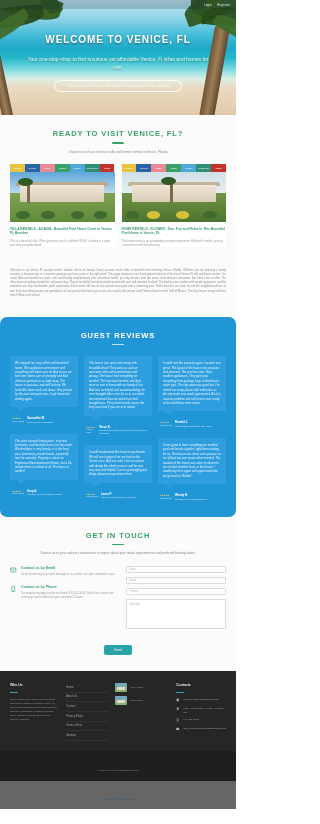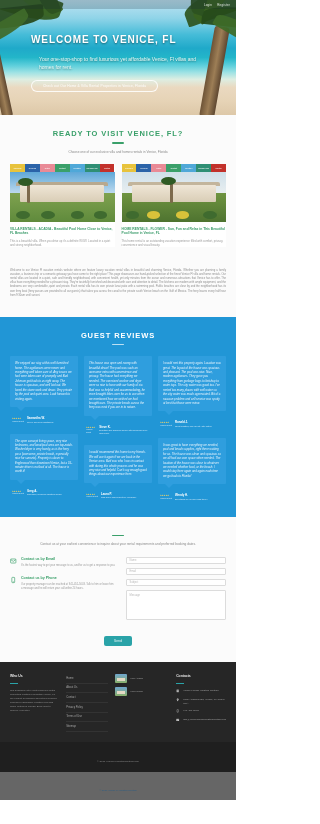--- a/index.html
+++ b/index.html
@@ -52,21 +52,21 @@
   .trunk {
     position: absolute; z-index: 3;
     background: linear-gradient(90deg,#6d5336,#9d7e56,#5d4630);
     border-radius: 3px;
   }
   .trunk-r { top: 26px; right: 14px; width: 15px; height: 92px; transform: rotate(10deg); }
   .trunk-l { top: 38px; left: -6px; width: 11px; height: 80px; transform: rotate(-12deg); }
 
   .hero-inner {
     position: relative; z-index: 5;
-    padding: 34px 31px 0; 
+    padding: 34px 14px 0; text-align: center;
   }
   .hero-title {
     font-size: 10px; font-weight: bold; color: #fff; letter-spacing: .9px;
     line-height: 12.5px; text-shadow: 0 1px 2px rgba(0,0,0,.45);
   }
   .hero-sub {
     margin-top: 8px; font-size: 5px; color: #eafaf6; line-height: 8px;
     text-shadow: 0 1px 2px rgba(0,0,0,.4); padding: 0 8px;
   }
   .hero-btn {
@@ -123,21 +123,21 @@
     margin-top: 5px; font-size: 3.3px; line-height: 4.6px;
     color: #3a9b6a; font-weight: bold;
   }
   .prop-desc { margin-top: 3px; font-size: 2.8px; line-height: 4.2px; color: #9a9a9a; }
 
   
   .copy { padding: 10px 10px 14px; background: #fbfbfb; }
   .copy p { font-size: 2.7px; line-height: 4.1px; color: #8e8e8e; text-align: justify; margin-bottom: 5px; }
 
   
-  .reviews { background: #2196d6; padding: 14px 10px 16px; }
+  .reviews { background: #2196d6; padding: 14px 10px 16px; border-radius: 7px; }
   .reviews .sec-title { color: #fff; }
   .reviews .sec-rule { background: rgba(255,255,255,.7); }
   .rev-grid { display: flex; gap: 6px; margin-top: 11px; }
   .rev-col { flex: 1; display: flex; flex-direction: column; gap: 4px; }
   .rev-card {
     background: #2f9ede; padding: 5px 5px 6px; position: relative;
     border-radius: 1px;
   }
   .rev-card::after {
     content: ""; position: absolute; left: 7px; bottom: -4px;
@@ -389,20 +389,21 @@
             <div class="rev-name">Wendy H.</div>
             <div class="rev-note">Everything we needed was there!</div>
           </div>
         </div>
       </div>
 
     </div>
   </div>
 
   <div class="contact">
+    <div class="sec-title">GET IN TOUCH</div>
     <div class="sec-rule"></div>
     <div class="sec-desc">Contact us at your earliest convenience to inquire about your rental requirements and preferred booking dates.</div>
 
     <div class="contact-body">
       <div class="contact-left">
         <div class="ci-row">
           <div class="ci-icon">
             <svg viewBox="0 0 16 16" fill="none" stroke="currentColor" stroke-width="1.6">
               <rect x="1.5" y="3" width="13" height="10" rx="1.5"></rect>
               <path d="M2 4.5l6 4.5 6-4.5"></path>

